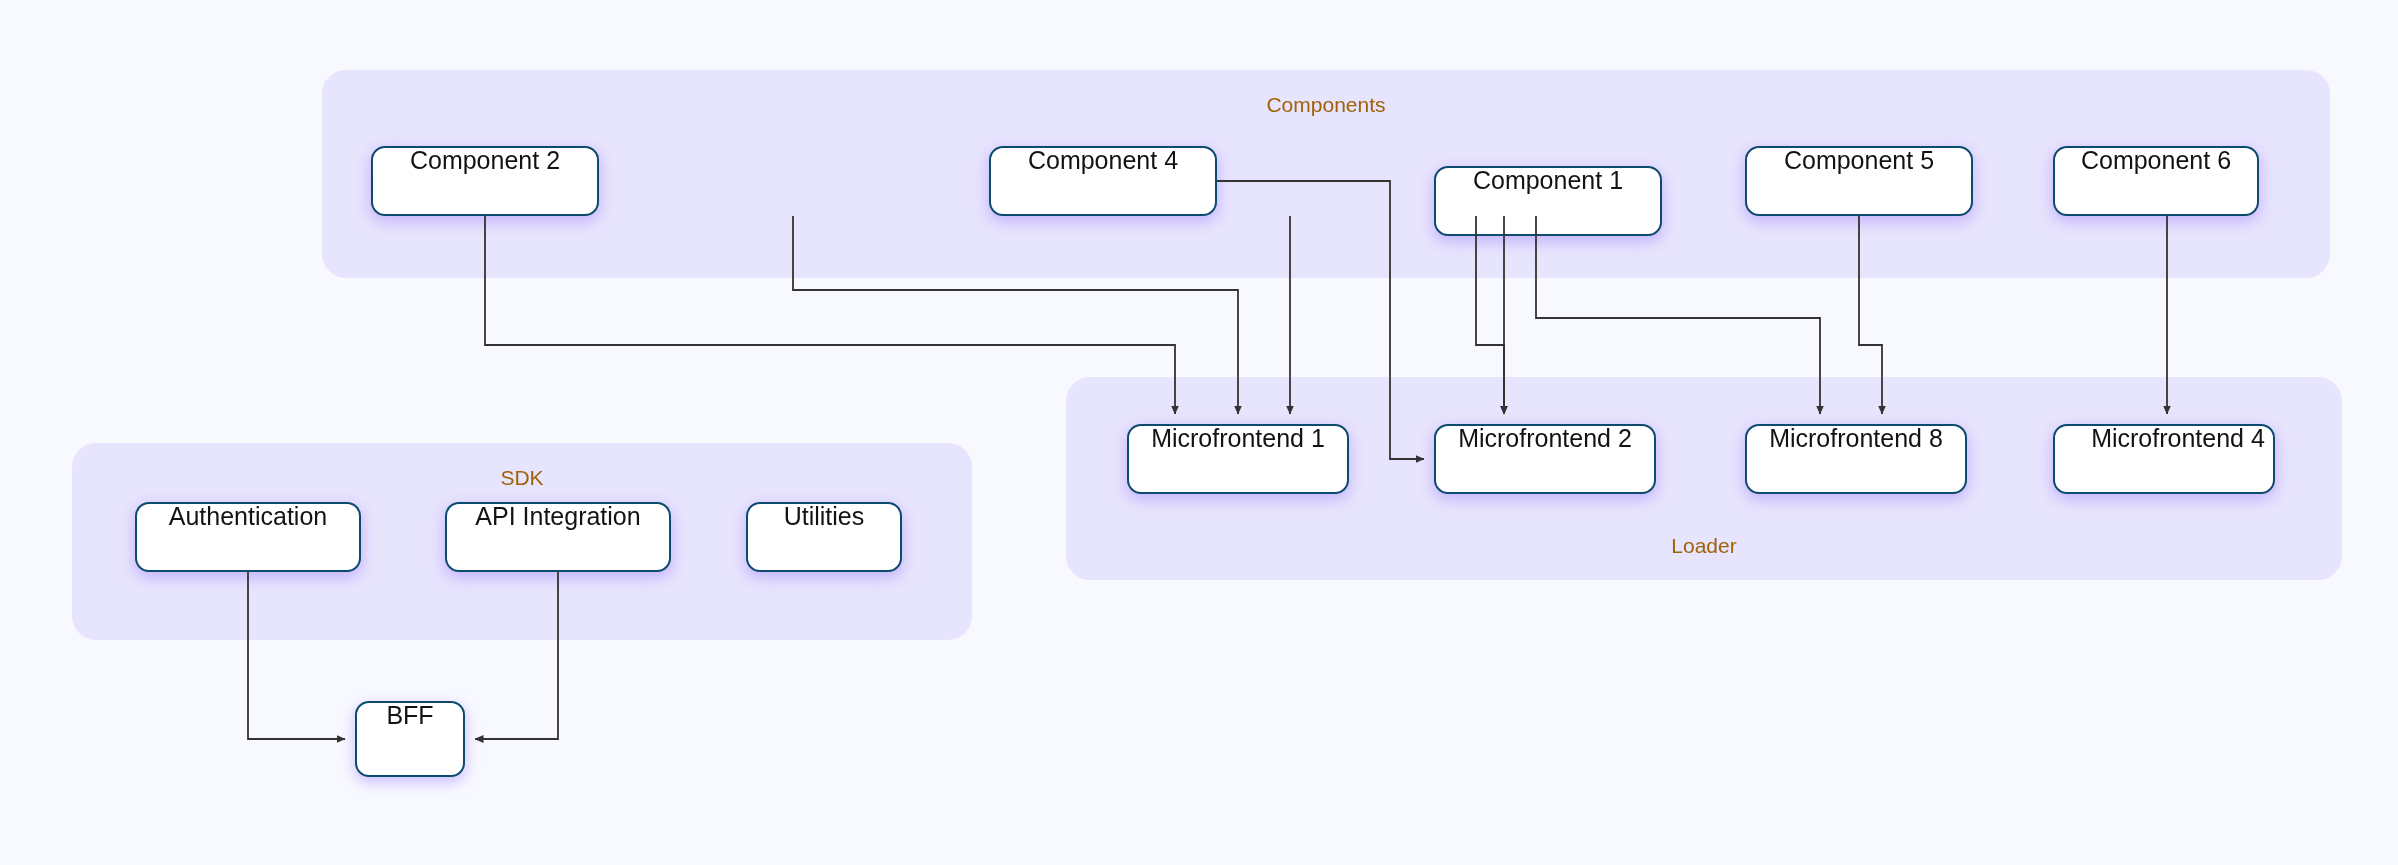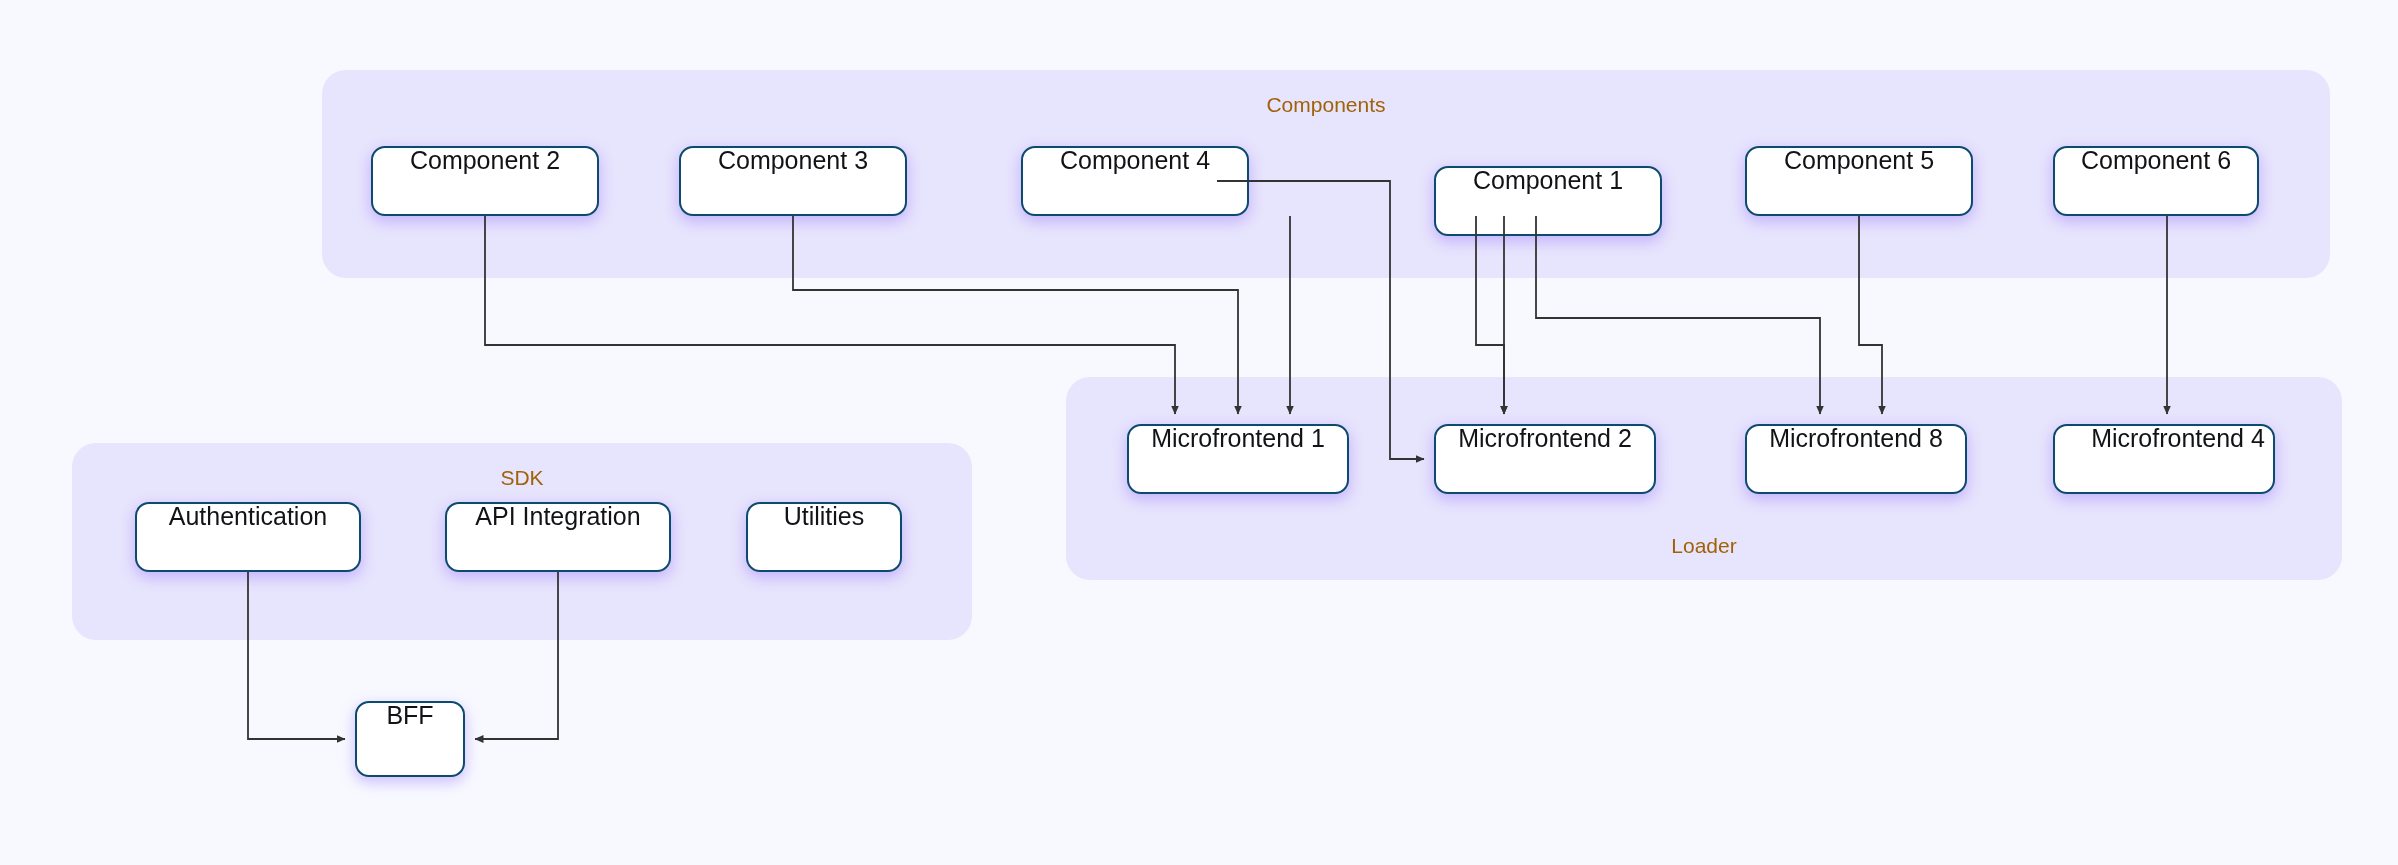--- a/index.html
+++ b/index.html
@@ -94,24 +94,21 @@
         <path d="M 1859 216 L 1859 345 L 1882 345 L 1882 414" fill="none" stroke="#333333" stroke-width="1.8" stroke-linejoin="miter" marker-end="url(#arrowhead)"></path>
         <path d="M 2167 216 L 2167 414" fill="none" stroke="#333333" stroke-width="1.8" stroke-linejoin="miter" marker-end="url(#arrowhead)"></path>
         <path d="M 248 572 L 248 739 L 345 739" fill="none" stroke="#333333" stroke-width="1.8" stroke-linejoin="miter" marker-end="url(#arrowhead)"></path>
         <path d="M 558 572 L 558 739 L 475 739" fill="none" stroke="#333333" stroke-width="1.8" stroke-linejoin="miter" marker-end="url(#arrowhead)"></path>
       </g>
   </svg>
 
   <div class="node" style="left: 371px; top: 146px; width: 228px; height: 70px;">
       <span class="node-label">Component 2</span>
     </div>
-  <div class="node" style="left: 679px; top: 146px; width: 228px; height: 70px;">
-      <span class="node-label">Component 3</span>
-    </div>
-  <div class="node" style="left: 989px; top: 146px; width: 228px; height: 70px; margin-left: 32px;">
+  <div class="node" style="left: 989px; top: 146px; width: 228px; height: 70px;">
       <span class="node-label">Component 4</span>
     </div>
   <div class="node" style="left: 1434px; top: 146px; width: 228px; height: 70px; margin-top: 20px;">
       <span class="node-label">Component 1</span>
     </div>
   <div class="node" style="left: 1745px; top: 146px; width: 228px; height: 70px;">
       <span class="node-label">Component 5</span>
     </div>
   <div class="node" style="left: 2053px; top: 146px; width: 206px; height: 70px;">
       <span class="node-label">Component 6</span>

